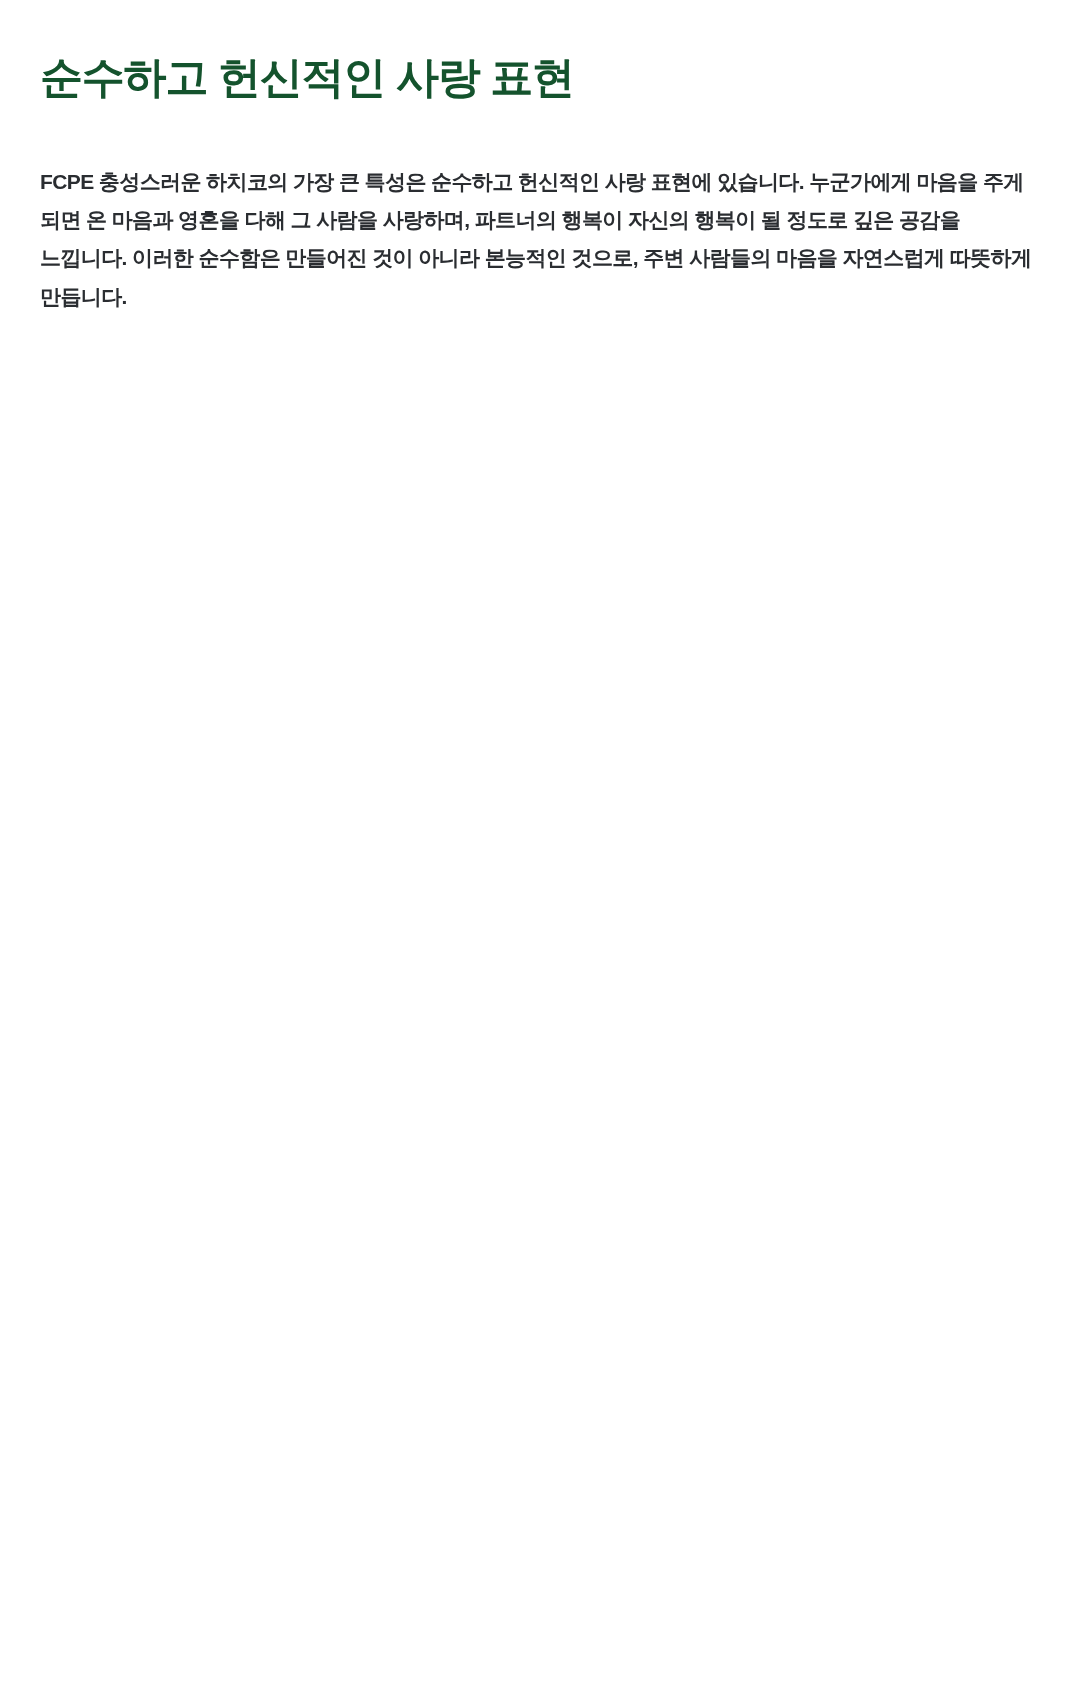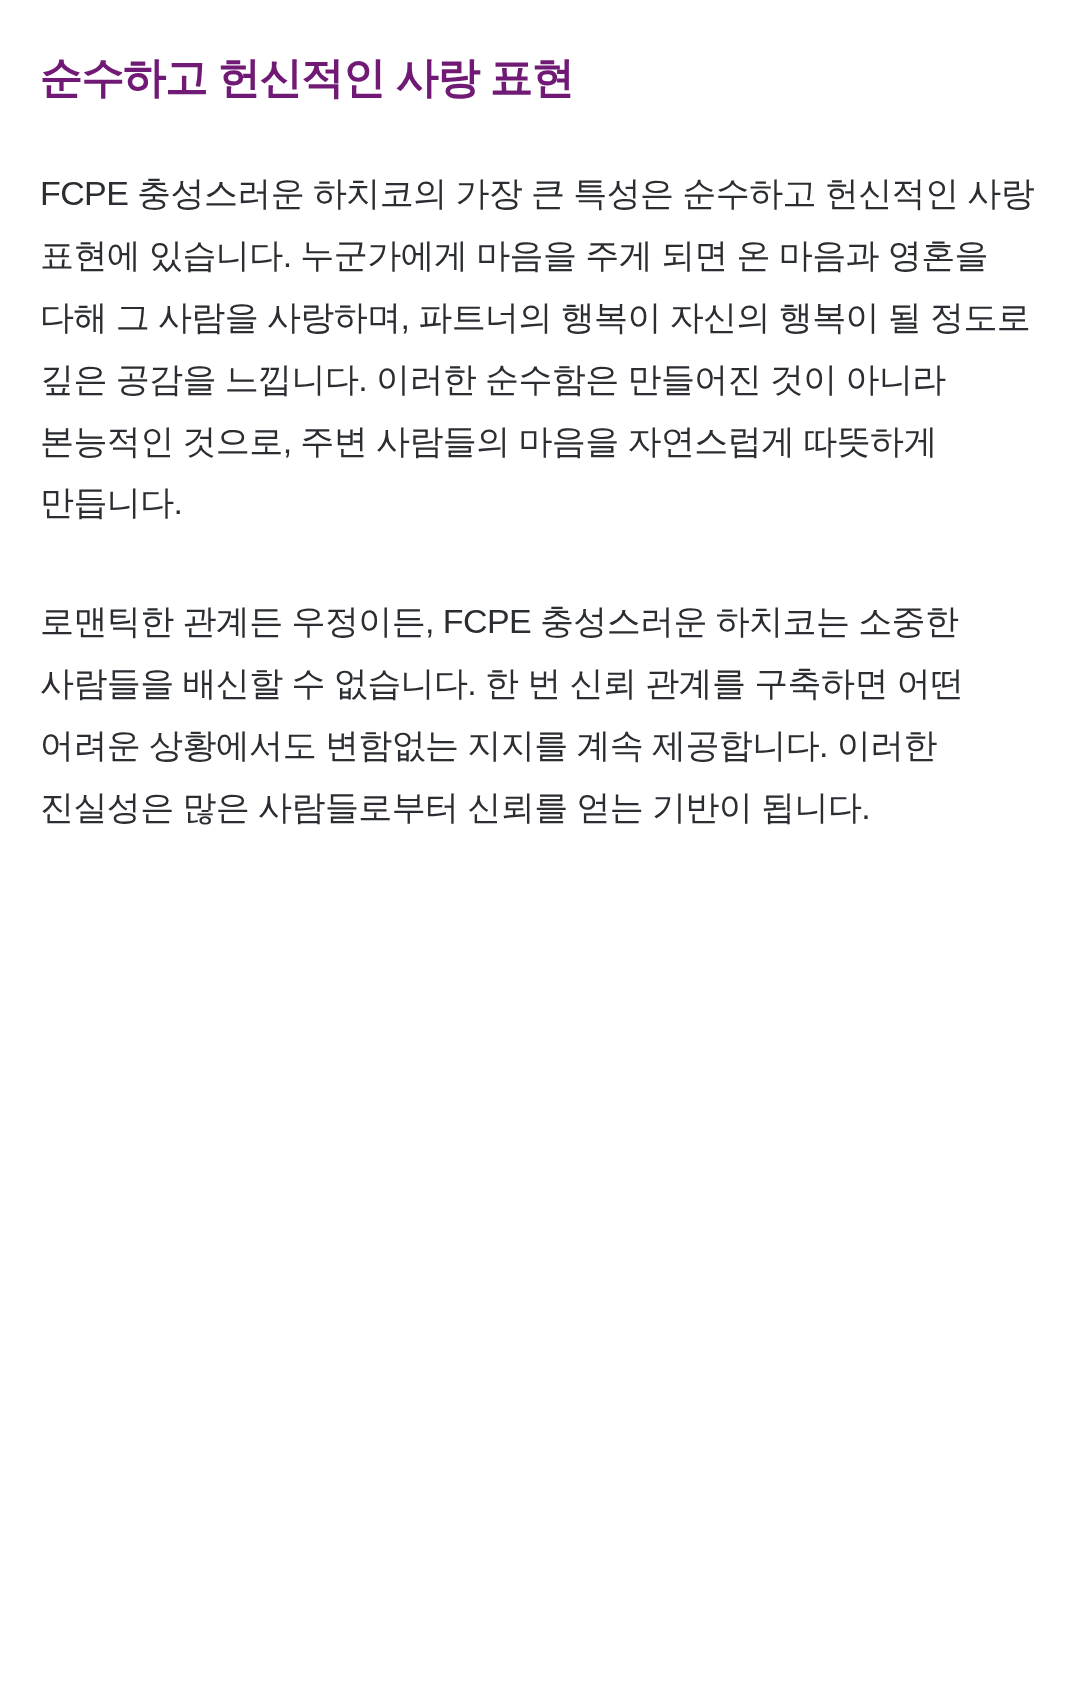--- a/index.html
+++ b/index.html
@@ -16,36 +16,36 @@
   }
   .page {
     box-sizing: border-box;
     width: 1079px;
     padding: 30px 40px 0 40px;
   }
   .section-heading {
     font-size: 43px;
     line-height: 1.35;
     font-weight: 700;
-    color: #701a75;
+    color: #14532d;
     letter-spacing: -1.2px;
     margin: 0;
   }
   .heading-1 {
     margin-top: 18px;
     margin-bottom: 0;
   }
   .heading-2 {
     margin-top: 78px;
     margin-bottom: 0;
   }
   .body-text {
-    font-size: 34px;
+    font-size: 21px;
     line-height: 1.82;
-    font-weight: 400;
+    font-weight: 700;
     color: #2a2d31;
     letter-spacing: -0.6px;
     margin: 0;
     word-break: keep-all;
   }
   .para-gap-large {
     margin-top: 57px;
   }
   .para-gap-small {
     margin-top: 52px;
@@ -53,18 +53,17 @@
 </style>
 </head>
 <body>
 
 <div class="page">
 
   <h2 class="section-heading heading-1">순수하고 헌신적인 사랑 표현</h2>
 
   <p class="body-text para-gap-large">FCPE 충성스러운 하치코의 가장 큰 특성은 순수하고 헌신적인 사랑 표현에 있습니다. 누군가에게 마음을 주게 되면 온 마음과 영혼을 다해 그 사람을 사랑하며, 파트너의 행복이 자신의 행복이 될 정도로 깊은 공감을 느낍니다. 이러한 순수함은 만들어진 것이 아니라 본능적인 것으로, 주변 사람들의 마음을 자연스럽게 따뜻하게 만듭니다.</p>
 
-  <p class="body-text para-gap-large">로맨틱한 관계든 우정이든, FCPE 충성스러운 하치코는 소중한 사람들을 배신할 수 없습니다. 한 번 신뢰 관계를 구축하면 어떤 어려운 상황에서도 변함없는 지지를 계속 제공합니다. 이러한 진실성은 많은 사람들로부터 신뢰를 얻는 기반이 됩니다.</p>
 
 
 
 
 </div>
 
 </body></html>

